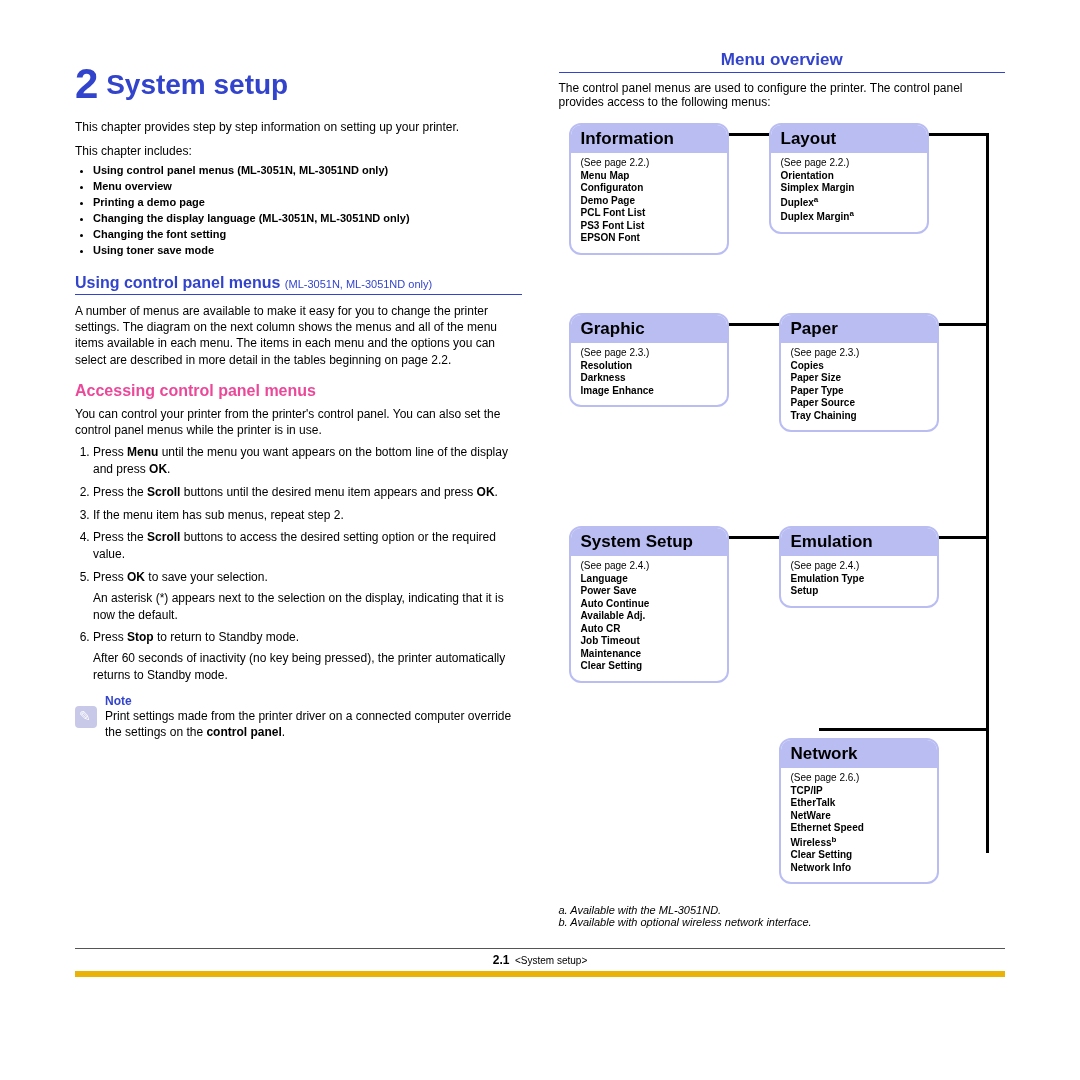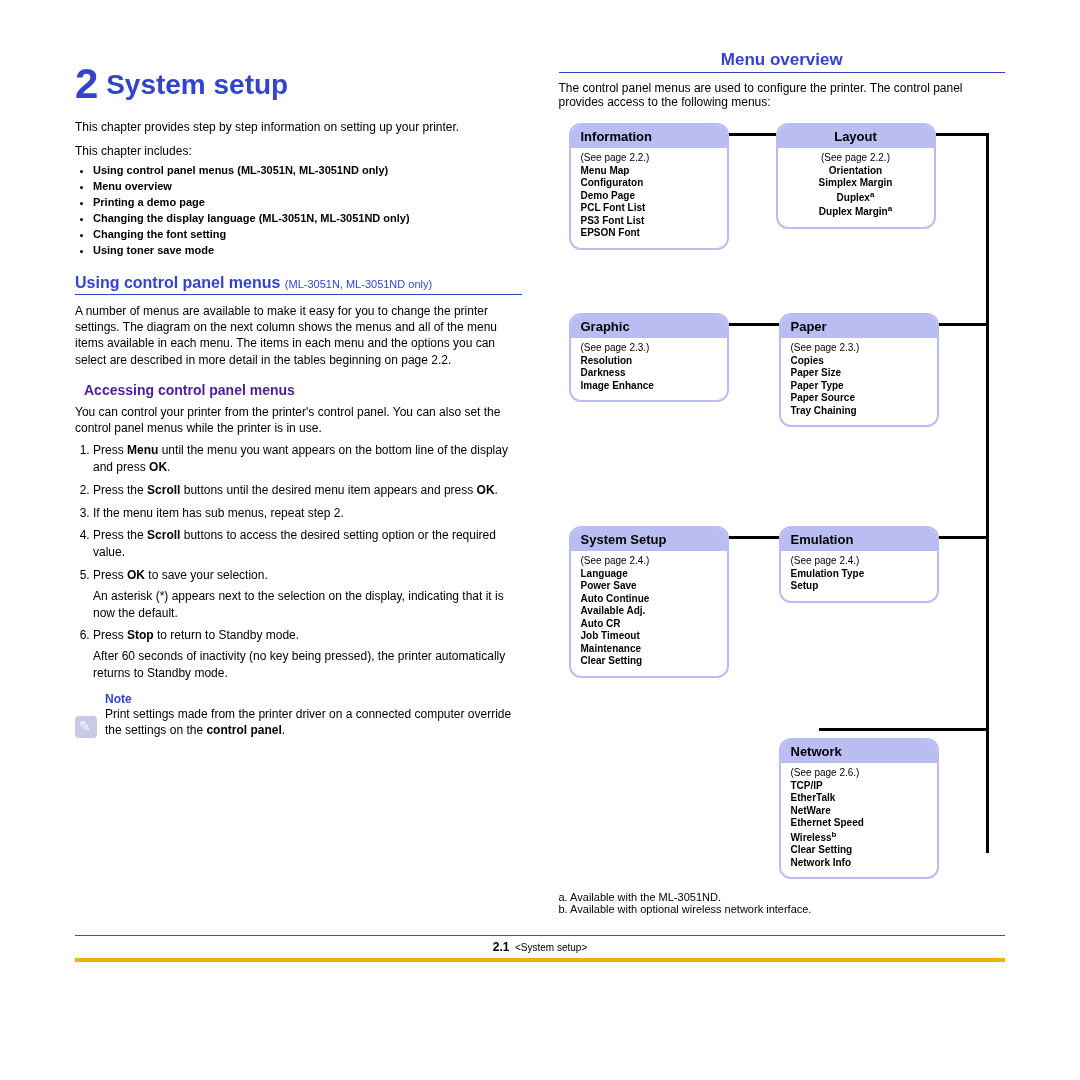--- a/index.html
+++ b/index.html
@@ -17,46 +17,46 @@
   .col { flex: 1; min-width: 0; }
   .chapter-head { font-size: 28px; font-weight: bold; color: #3344cc; margin: 10px 0 12px 0; }
   .chapter-number { font-size: 42px; font-weight: bold; color: #3344cc; vertical-align: -4px;}
   .intro { font-size: 12px; margin-bottom: 10px; }
   .includes-label { font-size: 12px; margin: 6px 0; }
   ul.toc { margin: 0 0 18px 18px; padding: 0; }
   ul.toc li { font-size: 11px; font-weight: bold; margin: 4px 0; }
   .section-hd { color: #3344cc; font-weight: bold; font-size: 16px; border-bottom: 1px solid #3344cc; padding-bottom: 2px; margin: 14px 0 8px 0; white-space: nowrap;}
   .section-hd .sub { color:#3344cc; font-weight: normal; font-size: 11px; }
   .para { font-size: 12px; margin: 6px 0; line-height: 1.35; }
-  .sub-hd { color:#4c1d95; font-weight: bold; font-size: 14px; margin: 14px 0 6px 9px; }
+  .sub-hd { color:#ec4899; font-weight: bold; font-size: 16px; margin: 14px 0 6px 0; }
   ol.steps { margin: 4px 0 0 0; padding: 0 0 0 18px; }
   ol.steps li { font-size: 12px; margin: 6px 0; line-height: 1.4; }
   ol.steps li > div { margin-top: 4px; }
-  .note-wrap { display:flex; gap:8px; margin-top:10px; align-items:flex-end;}
+  .note-wrap { display:flex; gap:8px; margin-top:10px; align-items:center;}
   .note-icon { width: 22px; height: 22px; background:#c8c8e8; border-radius:4px; flex:0 0 auto; position:relative; }
   .note-icon::after{content:"✎";position:absolute;left:4px;top:2px;color:#fff;font-size:14px;}
   .note-title { color:#3344cc; font-weight:bold; font-size:12px; }
   .note-text { font-size:12px; line-height:1.35; }
   .right-head { color:#3344cc; font-weight:bold; font-size:17px; text-align:center; border-bottom:1px solid #3344cc; padding-bottom:2px; margin: 0 0 8px 0;}
   .right-intro { font-size:12px; margin-bottom:14px; }
   .diagram { position: relative; width: 440px; height: 760px; }
   .spine { position:absolute; right:10px; top:10px; width:3px; height:720px; background:#000;}
   .hbar { position:absolute; height:3px; background:#000; left:0; right:10px;}
   .menu-box {
     position: absolute; width: 160px; background:#fff;
     border: 2px solid #b9bdf2; border-radius: 12px;
     box-sizing: border-box; z-index:2;
   }
-  .menu-box .title { background:#b9bdf2; color:#000; font-weight:bold; font-size:13px; padding:4px 10px; border-radius:10px 10px 0 0;}
+  .menu-box .title { background:#b9bdf2; color:#000; font-weight:bold; font-size:17px; padding:4px 10px; border-radius:10px 10px 0 0;}
   .menu-box .body { padding:4px 10px 8px 10px; font-size:10px; line-height:1.25;}
   .menu-box .body .see { font-weight:normal; }
   .menu-box .body .items b { font-weight:bold; display:block; }
   .sup{font-size:8px;vertical-align:super;}
-  .footnotes{font-size:11px;margin-top:8px;}
-  .footer{margin-top:20px;border-top:1px solid #555;border-bottom:4px solid #eab308;padding:4px 0;text-align:center;font-size:10px;}
+  .footnotes{font-size:11px;margin-top:21px;font-style:italic;}
+  .footer{margin-top:20px;border-top:1px solid #555;border-bottom:6px solid #eab308;padding:4px 0;text-align:center;font-size:10px;}
   .footer .pn{font-weight:bold;font-size:12px;}
 </style>
 </head>
 <body>
 
 <div class="page-wrap">
 
   <div class="col">
     <div class="chapter-head">
       <span class="chapter-number">2</span>
@@ -124,21 +124,21 @@
           <div class="items">
               <b>Menu Map</b>
               <b>Configuraton</b>
               <b>Demo Page</b>
               <b>PCL Font List</b>
               <b>PS3 Font List</b>
               <b>EPSON Font</b>
             </div>
         </div>
       </div>
-      <div class="menu-box" style="left:217px;top:0;text-align:center;">
+      <div class="menu-box" style="left:210px;top:0;">
         <div class="title">Layout</div>
         <div class="body">
           <div class="see">(See page 2.2.)</div>
           <div class="items">
               <b>Orientation</b>
               <b>Simplex Margin</b>
               <b>Duplex<sup class="sup">a</sup></b>
               <b>Duplex Margin<sup class="sup">a</sup></b>
             </div>
         </div>

